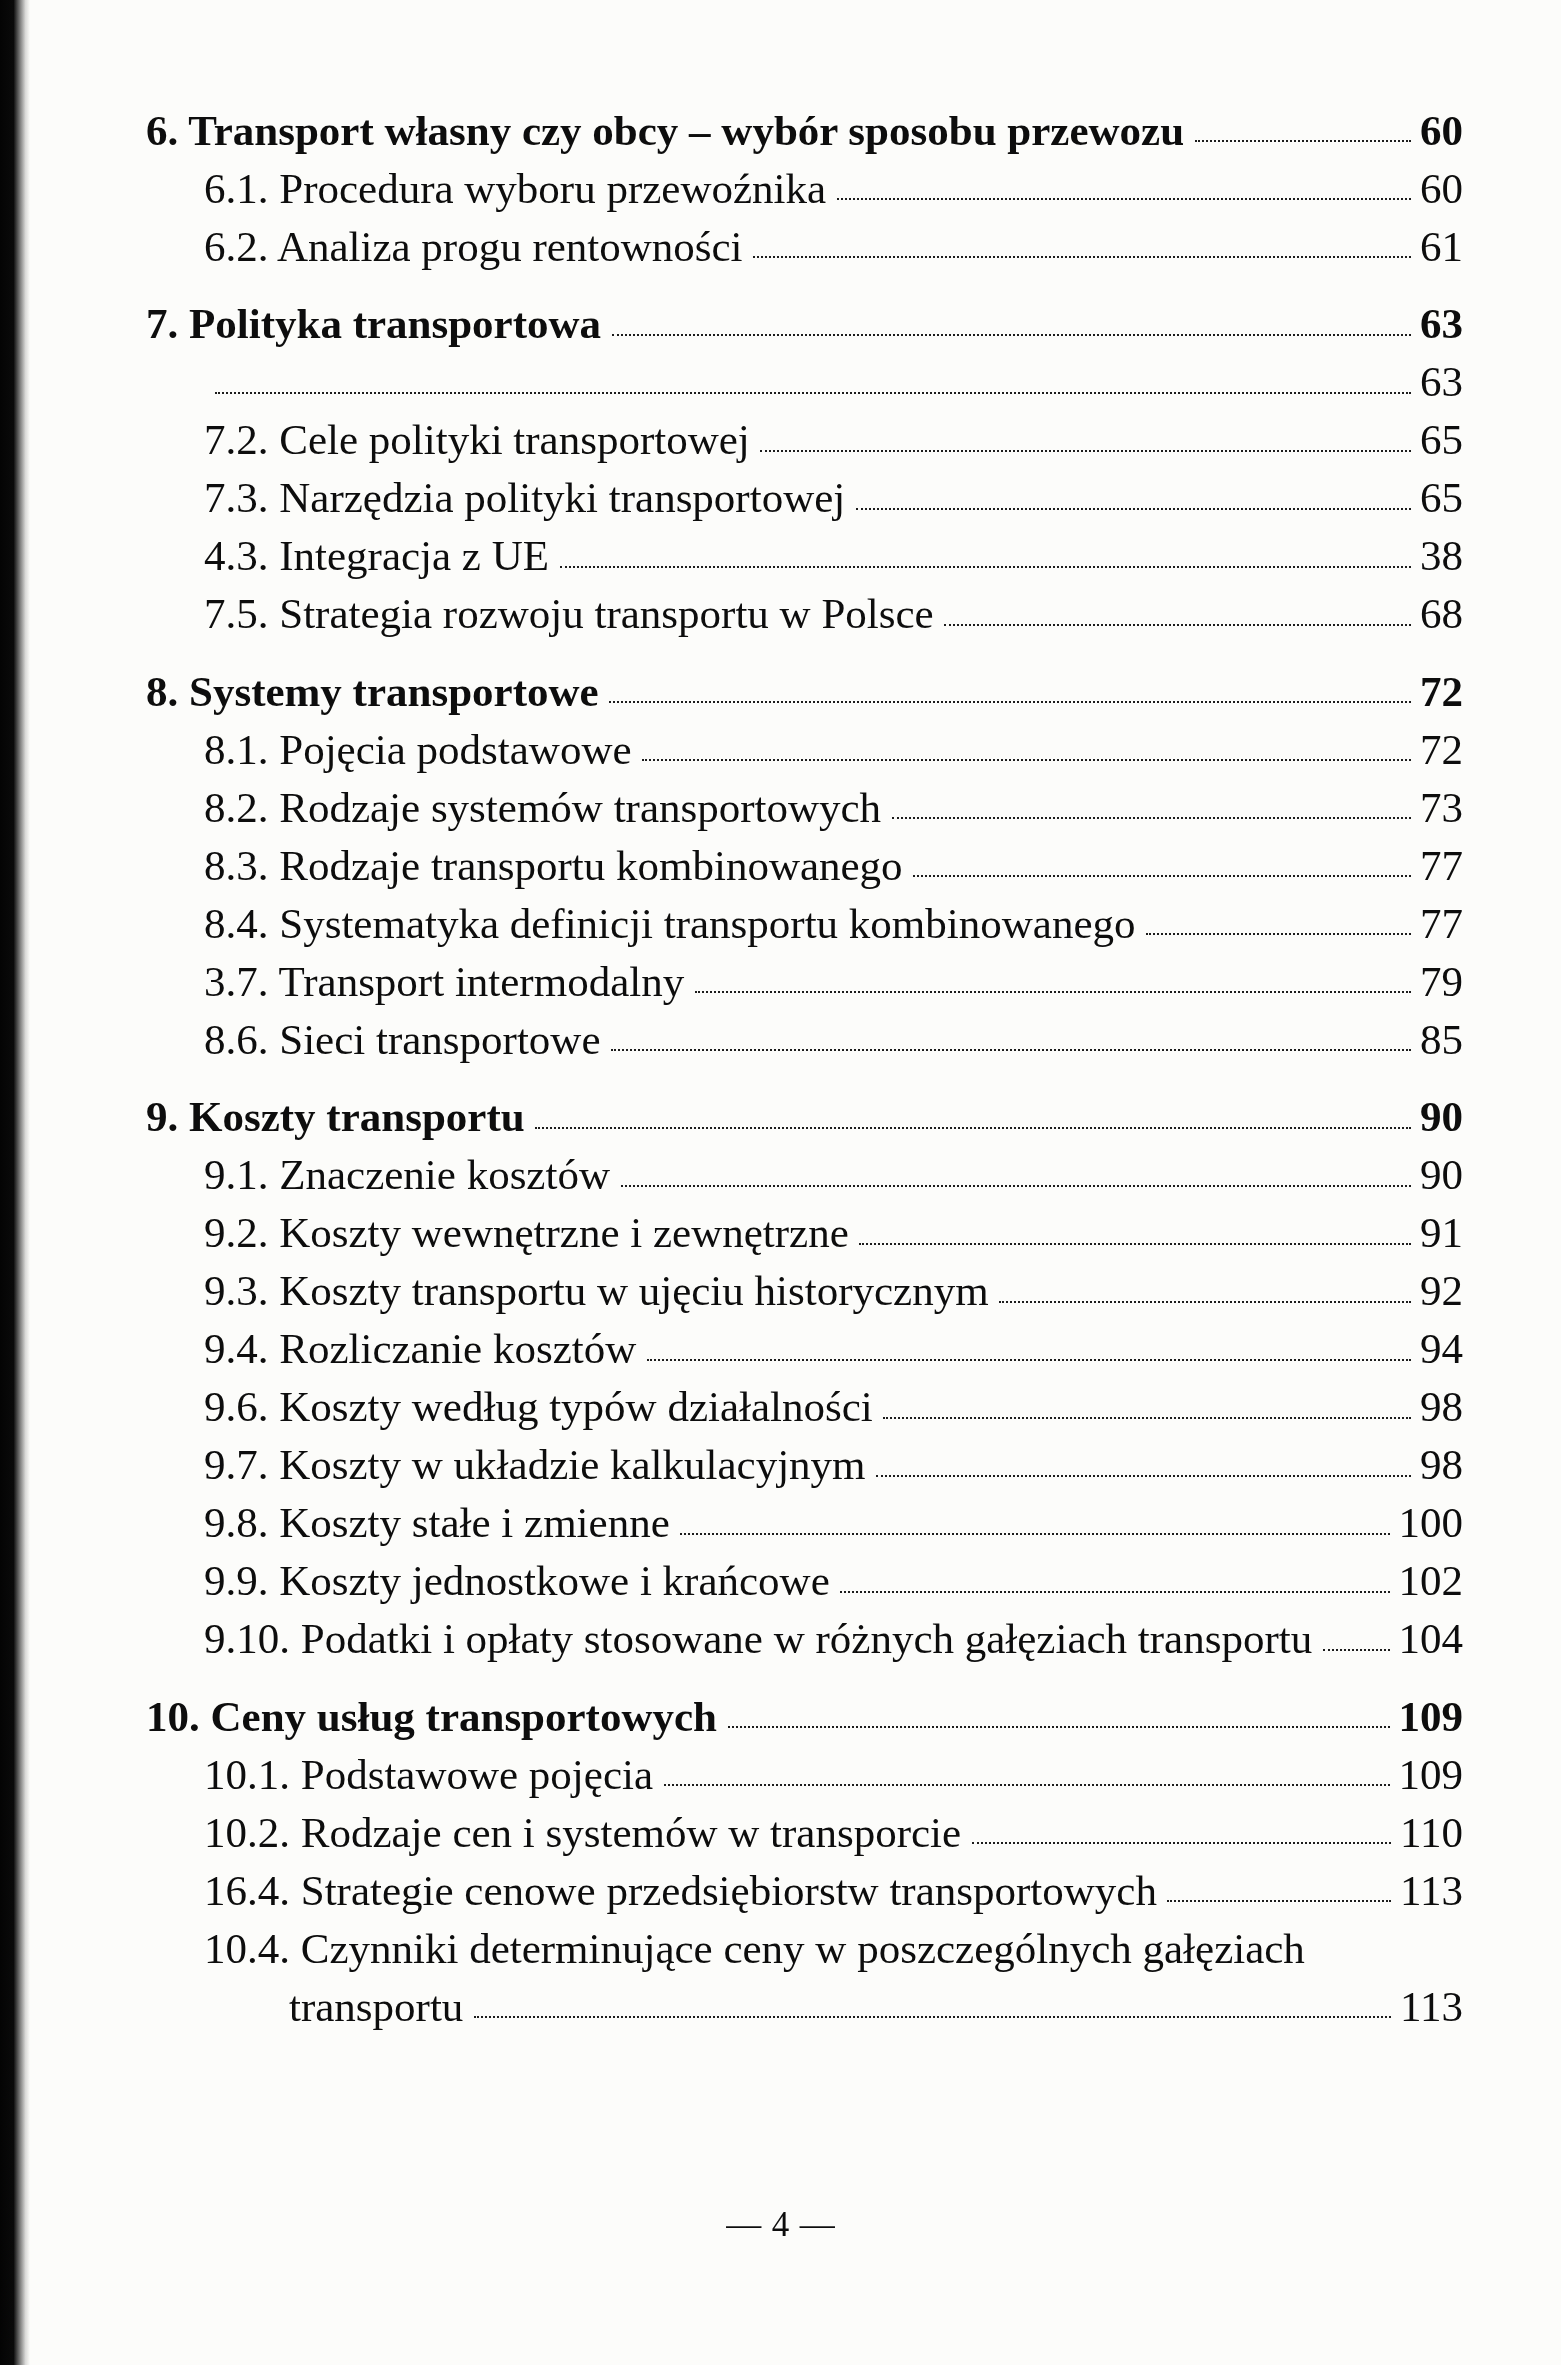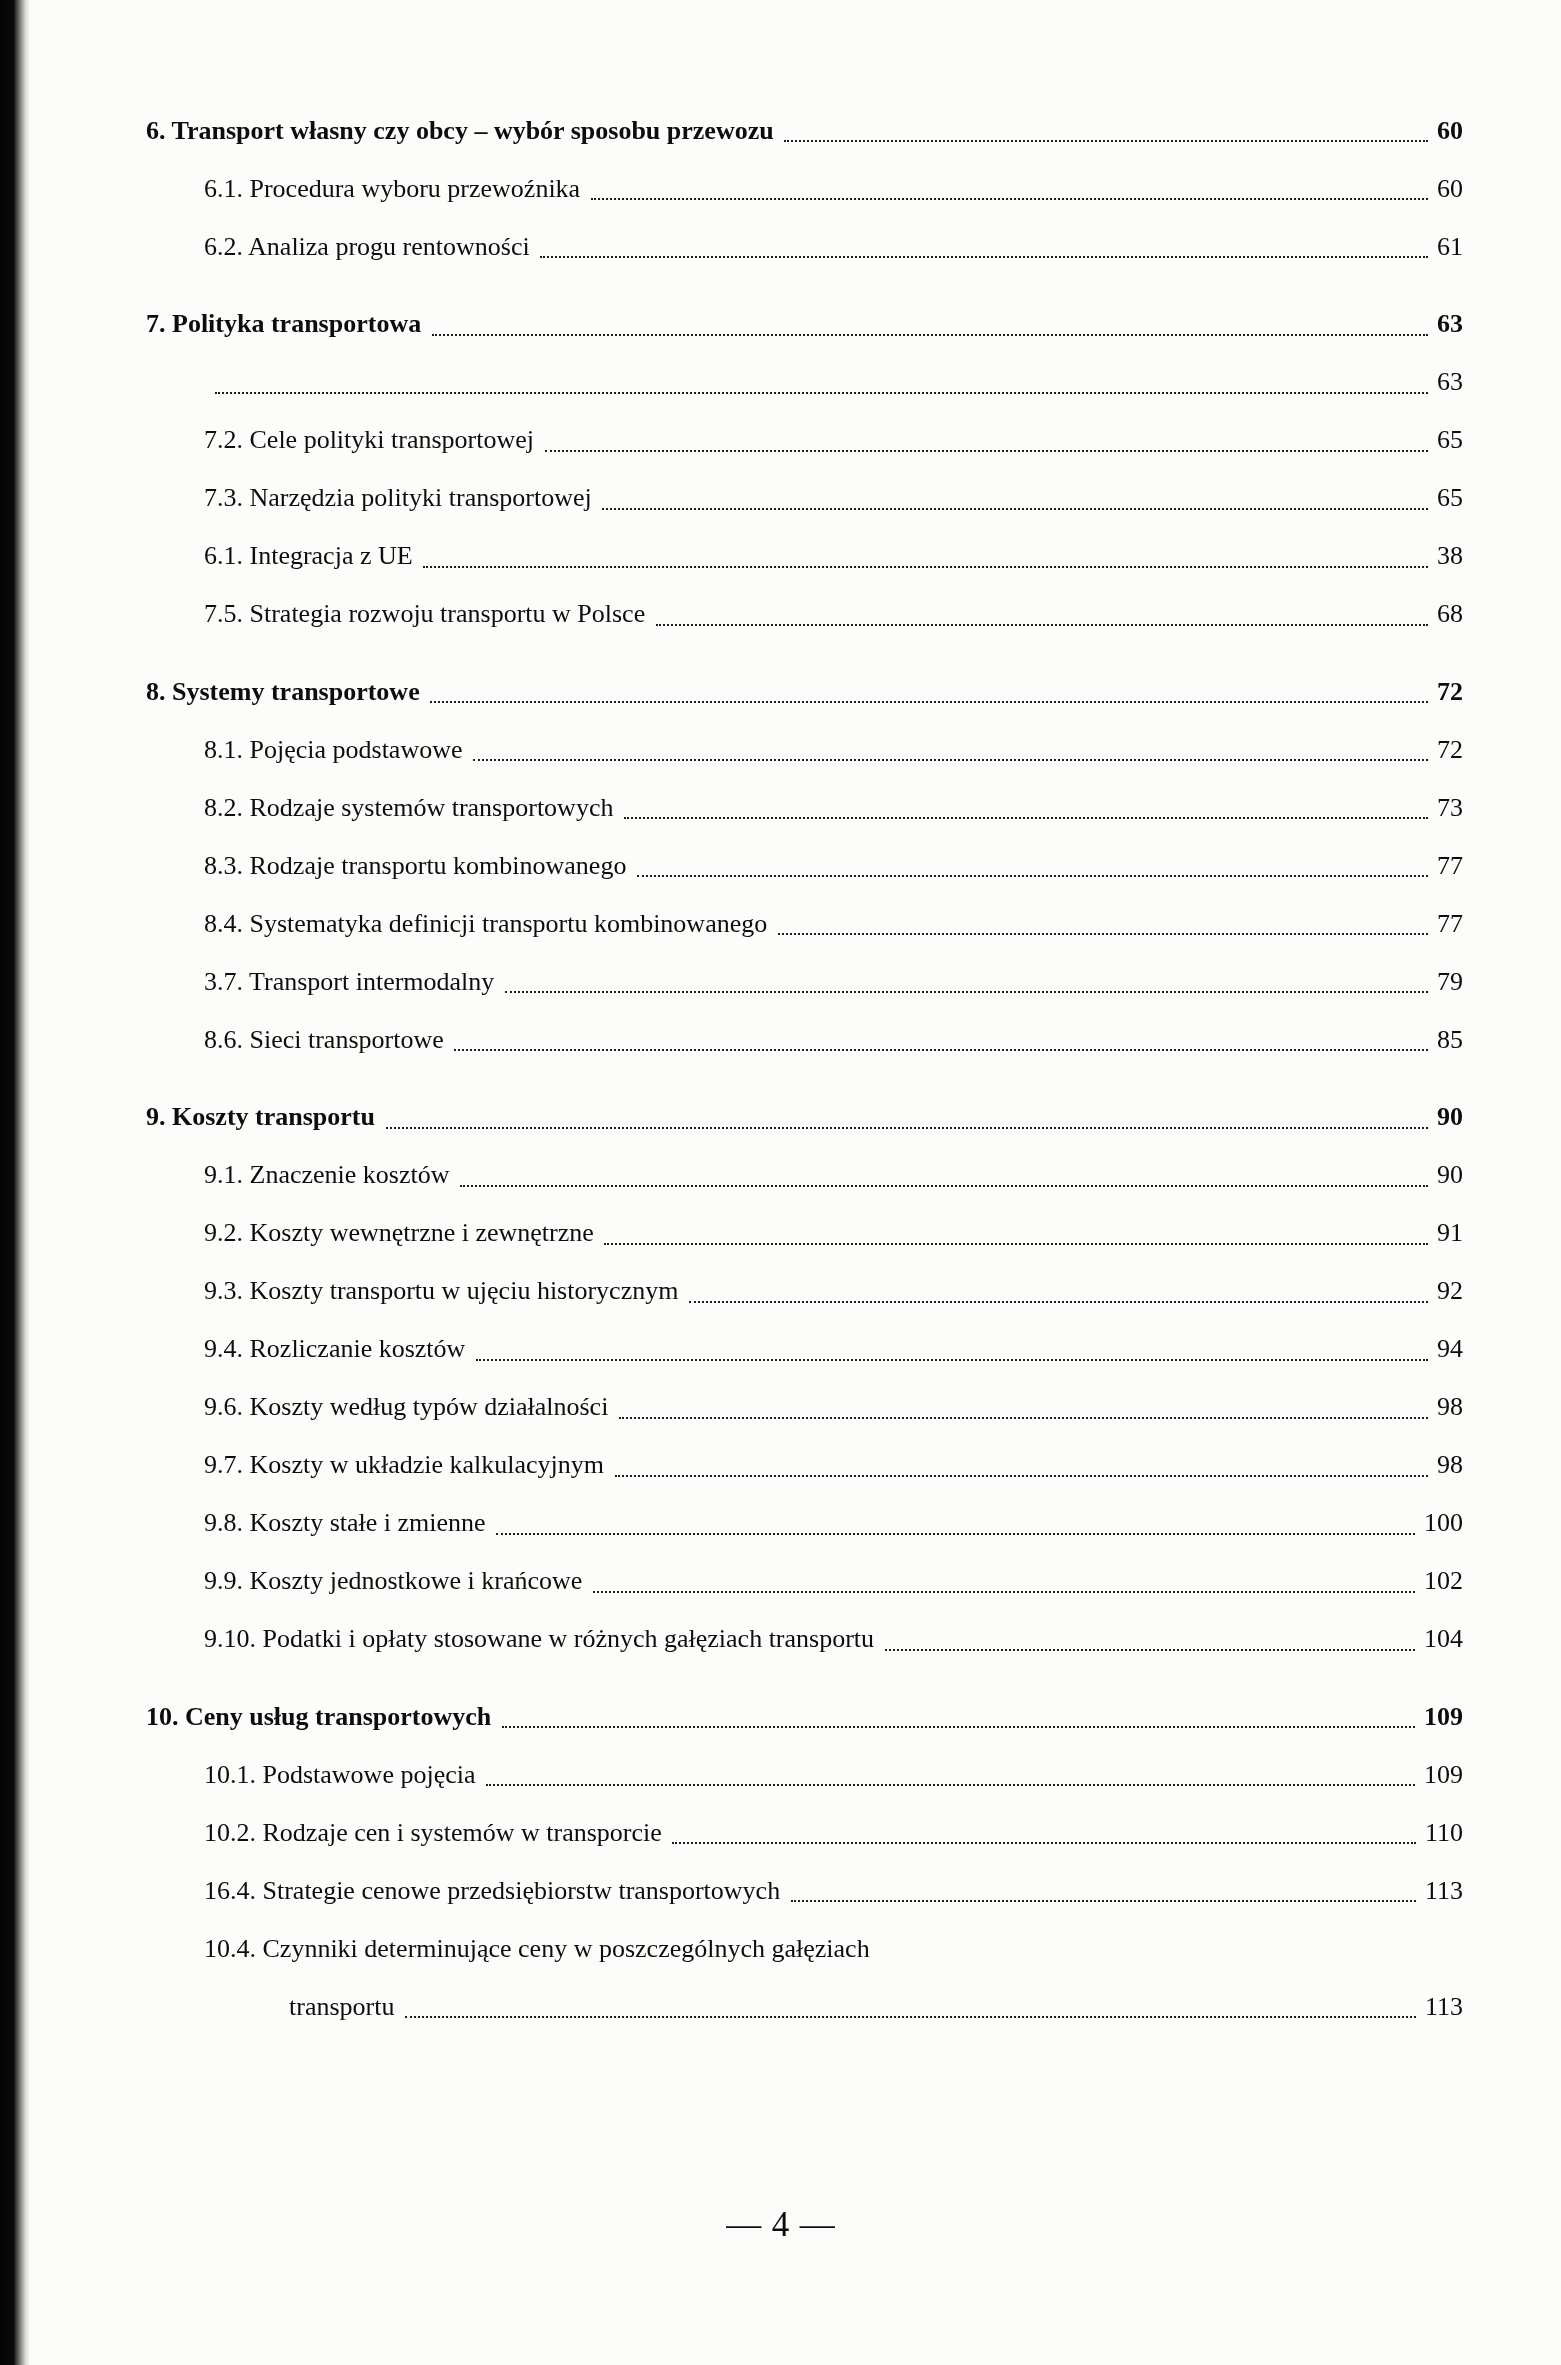--- a/index.html
+++ b/index.html
@@ -23,21 +23,21 @@
       rgba(60,60,60,0.18) 85%,
       rgba(0,0,0,0) 100%);
   }
   .toc {
     position: relative;
     padding: 102px 99px 0 146px;
   }
   .row {
     display: flex;
     align-items: baseline;
-    font-size: 26px;
+    font-size: 43px;
     line-height: 58px;
   }
   .row .title { white-space: nowrap; }
   .chapter { font-weight: bold; }
   .sub  { padding-left: 58px; align-items: flex-end; }
   .cont { padding-left: 143px; }
   .toc .chapter { margin-top: 19.4px; }
   .toc .chapter:first-child { margin-top: 0; }
   .leader {
     flex: 1 1 auto;
@@ -91,21 +91,21 @@
         <span class="title">7.2. Cele polityki transportowej</span>
         <span class="leader"></span>
         <span class="pg">65</span>
       </div>
       <div class="row sub">
         <span class="title">7.3. Narzędzia polityki transportowej</span>
         <span class="leader"></span>
         <span class="pg">65</span>
       </div>
       <div class="row sub">
-        <span class="title">6.1. Integracja z UE</span>
+        <span class="title">4.3. Integracja z UE</span>
         <span class="leader"></span>
         <span class="pg">38</span>
       </div>
       <div class="row sub">
         <span class="title">7.5. Strategia rozwoju transportu w Polsce</span>
         <span class="leader"></span>
         <span class="pg">68</span>
       </div>
       <div class="row chapter">
         <span class="title">8. Systemy transportowe</span>

